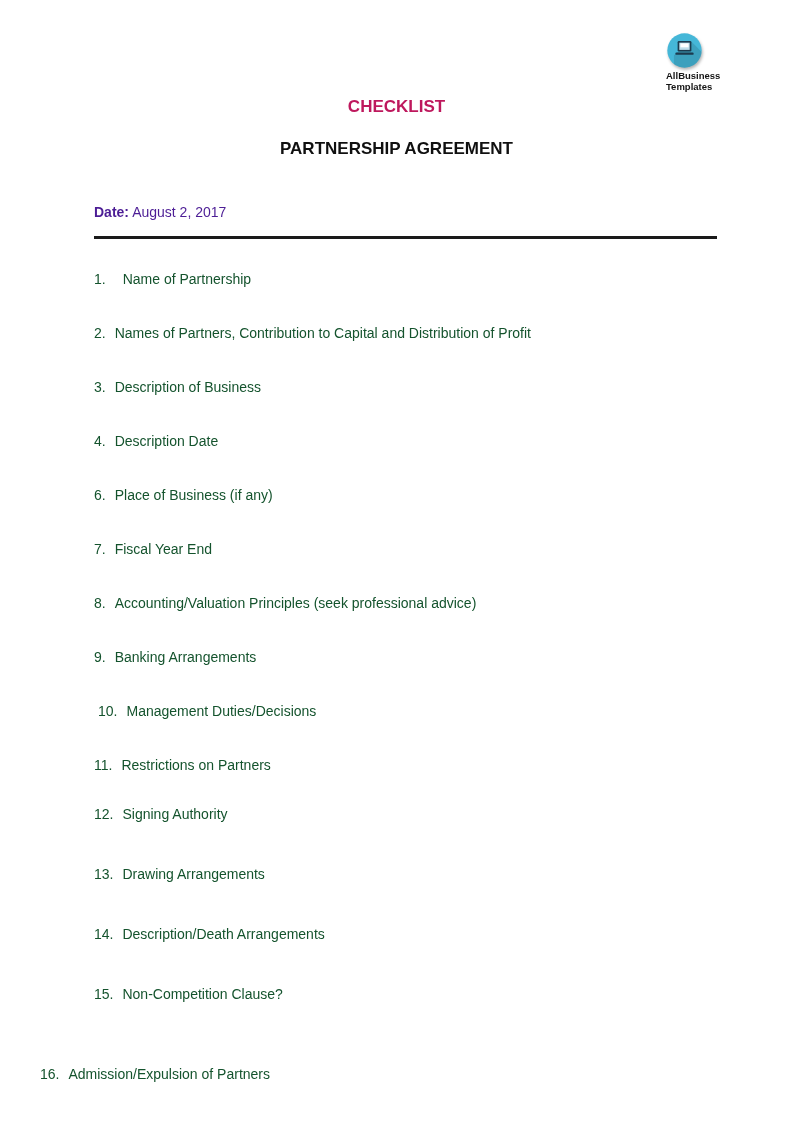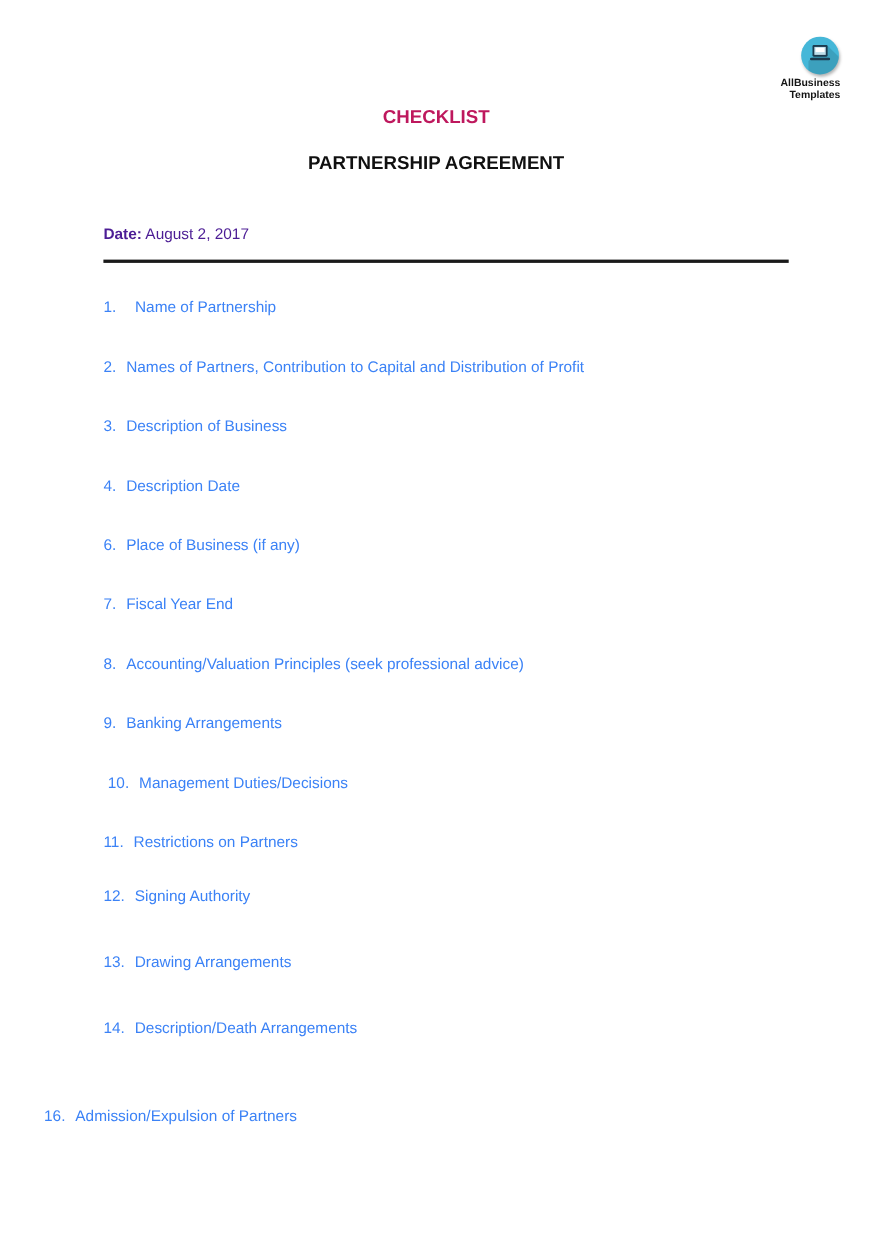--- a/index.html
+++ b/index.html
@@ -12,21 +12,21 @@
     color: #1d1d1f;
     overflow: hidden;
   }
 
   
   .logo {
     position: absolute;
     top: 32px;
     left: 666px;
     width: 98px;
-    text-align: right;
+    text-align: left;
   }
   .logo-circle-wrap { line-height: 0; }
   .logo svg { filter: drop-shadow(1px 2px 1.5px rgba(0,0,0,0.30)); }
   .logo-text {
     margin-top: 1px;
     font-size: 9.5px;
     font-weight: 700;
     line-height: 1.18;
     color: #141414;
   }
@@ -66,21 +66,21 @@
     background: #1a1a1a;
     border: none;
   }
 
   
   .checklist { margin-top: 31px; }
   .row {
     margin-left: 94px;
     font-size: 14px;
     line-height: 18px;
-    color: #3b82f6;
+    color: #14532d;
     white-space: nowrap;
   }
   .row + .row { margin-top: 36px; }
   .row.sp-a { margin-top: 31px; }   
   .row.sp-b { margin-top: 42px; }   
   .row.sp-c { margin-top: 62px; margin-left: 40px; }   
   .num { display: inline-block; margin-right: 9px; }
   .row:nth-child(1) .num { margin-right: 17px; }  
   .row:nth-child(9) { margin-left: 98px; }        
 </style>
@@ -156,18 +156,21 @@
     </div>
     <div class="row sp-a">
       <span class="num">12.</span><span>Signing Authority</span>
     </div>
     <div class="row sp-b">
       <span class="num">13.</span><span>Drawing Arrangements</span>
     </div>
     <div class="row sp-b">
       <span class="num">14.</span><span>Description/Death Arrangements</span>
     </div>
+    <div class="row sp-b">
+      <span class="num">15.</span><span>Non-Competition Clause?</span>
+    </div>
     <div class="row sp-c">
       <span class="num">16.</span><span>Admission/Expulsion of Partners</span>
     </div>
   </div>
 
 </div>
 
 </body></html>

